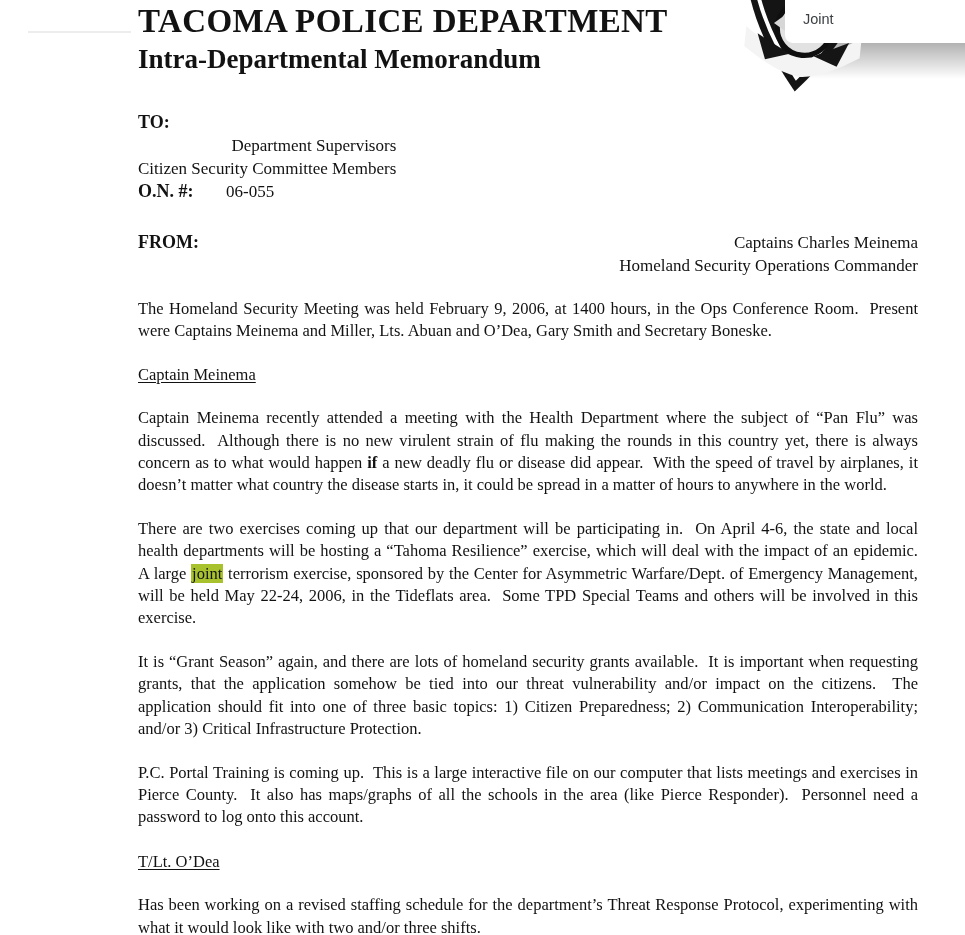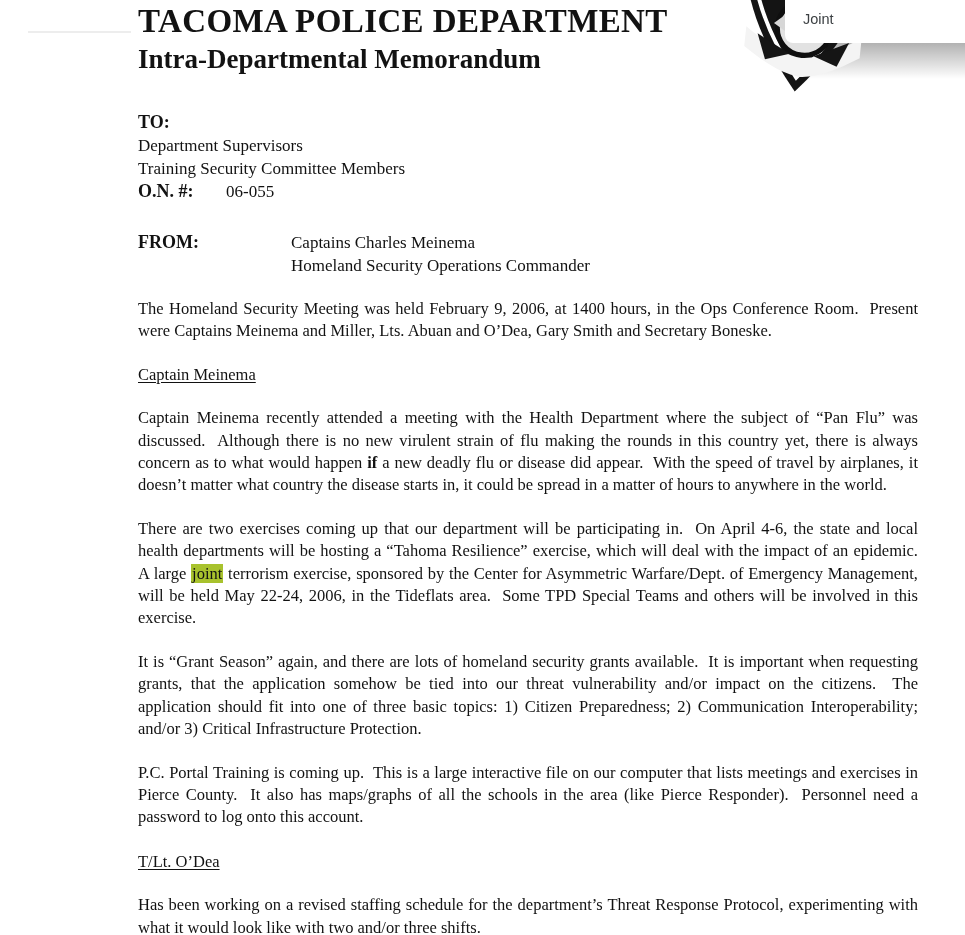--- a/index.html
+++ b/index.html
@@ -18,21 +18,21 @@
 
   .doc{position:absolute;inset:0;padding:2px 75px 0 110px;box-sizing:border-box;}
   .title{font-size:33px;font-weight:bold;line-height:38px;letter-spacing:0.4px;white-space:nowrap;}
   .subtitle{font-size:27px;font-weight:bold;line-height:32px;margin-top:3px;white-space:nowrap;}
 
   .meta-row{display:flex;align-items:flex-start;}
   .m36{margin-top:36px;flex-direction:column;} .m28{margin-top:28px;} .m20{margin-top:20px;}
   .m18{margin-top:18px;} .m21{margin-top:21px;} .m16{margin-top:16px;}
   .m22{margin-top:22px;} .m0{margin-top:0;}
   .label-col{width:153px;font-weight:bold;font-size:18px;line-height:23px;flex:none;}
-  .value-col{flex:1 1 auto;font-size:17px;line-height:23px;}
+  .value-col{flex:1 1 auto;font-size:17px;line-height:23px;text-align:right;}
   .right-pair{width:245px;flex:none;display:flex;align-items:flex-start;}
   .rlabel{width:88px;font-weight:bold;font-size:18px;line-height:23px;flex:none;}
   .rvalue{font-size:17px;line-height:23px;}
 
   .subject-row{display:flex;align-items:flex-start;}
   .subject-label{width:153px;font-weight:bold;font-size:19px;line-height:25px;flex:none;letter-spacing:0.2px;}
   .subject-value{font-weight:bold;font-size:16.5px;line-height:25px;letter-spacing:0.1px;}
 
   .p{
     margin:21px 0 0 0;font-size:16.5px;line-height:22.4px;
@@ -75,21 +75,21 @@
 
   <div class="doc">
 
     <div class="title">TACOMA POLICE DEPARTMENT</div>
     <div class="subtitle">Intra-Departmental Memorandum</div>
 
     <div class="meta-row m36">
       <div class="label-col">TO:</div>
       <div class="value-col">
         <div>Department Supervisors</div>
-        <div>Training Security Committee Members</div>
+        <div>Citizen Security Committee Members</div>
       </div>
       <div class="right-pair">
         <div class="rlabel">O.N. #:</div>
         <div class="rvalue">06-055</div>
       </div>
     </div>
 
     <div class="meta-row m28">
       <div class="label-col">FROM:</div>
       <div class="value-col">

